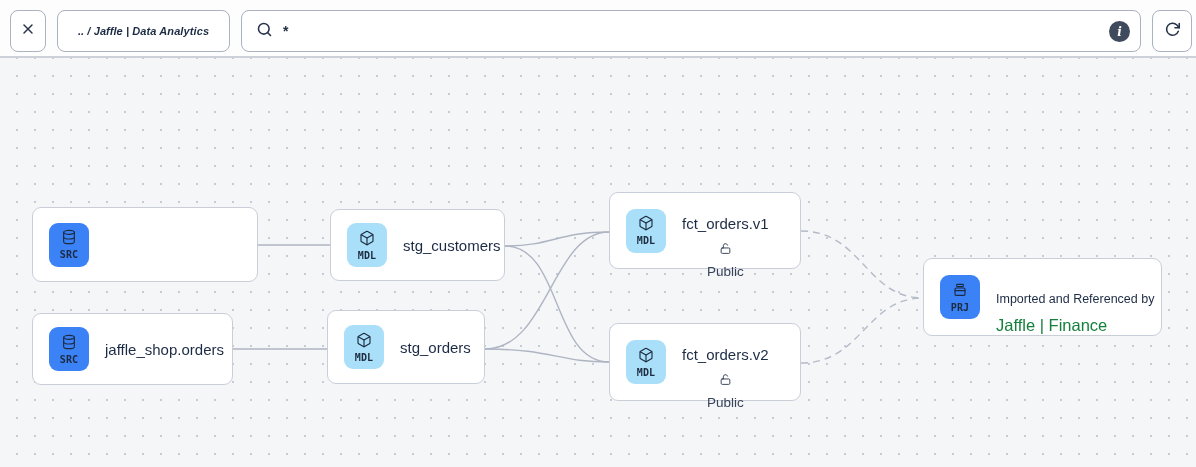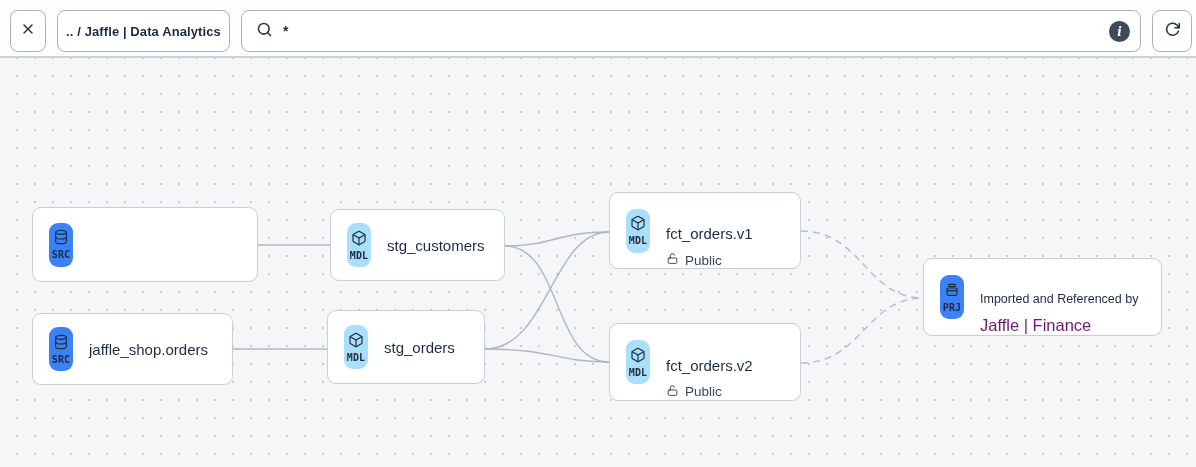--- a/index.html
+++ b/index.html
@@ -7,21 +7,21 @@
               font-family:"Liberation Sans", sans-serif; color:#1c2b44; }
 
   
   .toolbar { position:absolute; left:0; top:0; width:1196px; height:56px; background:#fdfdfe; z-index:5; }
   .tb-btn, .tb-crumb, .tb-search {
     position:absolute; top:10px; height:42px; background:#fff;
     border:1px solid #aab1bf; border-radius:8px; display:flex; align-items:center;
   }
   .tb-btn { justify-content:center; cursor:pointer; }
   .tb-close { left:10px; width:36px; }
-  .tb-crumb { left:57px; width:173px; justify-content:center; font-size:13px; font-weight:700; letter-spacing:.1px; cursor:pointer; }
+  .tb-crumb { left:57px; width:173px; justify-content:center; font-size:11px; font-weight:700; letter-spacing:.1px; cursor:pointer;font-style:italic; }
   .tb-search { left:241px; width:900px; padding:0 40px 0 14px; }
   .tb-search input { border:none; outline:none; flex:1; font-size:14px; font-weight:700; color:#242f42;
                      font-family:"Liberation Sans", sans-serif; background:transparent; margin-left:10px; }
   .info-dot { position:absolute; right:10px; top:10px; width:21px; height:21px; border-radius:50%;
               background:#3f4a5c; color:#fff; display:flex; align-items:center; justify-content:center;
               font-family:"DejaVu Serif", serif; font-size:12px; font-weight:700; font-style:italic; cursor:pointer; }
   .tb-refresh { left:1152px; width:40px; }
   .tb-icon { stroke:#26334a; stroke-width:2.2; fill:none; stroke-linecap:round; stroke-linejoin:round; }
 
   
@@ -38,35 +38,35 @@
   .node { position:absolute; background:#fff; border:1px solid #c9ced9; border-radius:9px;
           display:flex; align-items:center; gap:16px; padding-left:16px; z-index:2; cursor:pointer; }
   .n-src-customers { left:32px;  top:207px; width:226px; height:75px; }
   .n-src-orders    { left:32px;  top:313px; width:201px; height:72px; }
   .n-stg-customers { left:330px; top:209px; width:175px; height:72px; }
   .n-stg-orders    { left:327px; top:310px; width:158px; height:74px; }
   .n-fct-v1        { left:609px; top:192px; width:192px; height:77px; }
   .n-fct-v2        { left:609px; top:323px; width:192px; height:78px; }
   .n-project       { left:923px; top:258px; width:239px; height:78px; }
 
-  .tile { width:24px; height:44px; border-radius:9px; flex:0 0 auto;
+  .tile { width:40px; height:44px; border-radius:9px; flex:0 0 auto;
           display:flex; flex-direction:column; align-items:center; justify-content:center; gap:1px; }
   .tile svg { stroke:#1d2b40; stroke-width:1.7; fill:none; stroke-linecap:round; stroke-linejoin:round; }
   .tile .badge { font-family:"DejaVu Sans Mono", monospace; font-size:10px; font-weight:700;
                  color:#1d2b40; letter-spacing:.2px; line-height:1; }
   .tile-src { background:#3b82f6; }
   .tile-mdl { background:#a9dff8; }
   .tile-prj { background:#3b82f6; }
 
   .n-label { font-size:15px; color:#1c2b44; white-space:nowrap; }
   .n-col { display:flex; flex-direction:column; gap:10px;margin-top:32px; }
-  .n-access { display:flex; align-items:center; gap:6px; font-size:13.5px; color:#38445a; }
+  .n-access { display:flex; align-items:center; gap:6px; font-size:13.5px; color:#38445a;flex-direction:column; }
   .n-access svg { stroke:#38445a; stroke-width:1.8; fill:none; stroke-linecap:round; stroke-linejoin:round; }
   .n-sub { font-size:12.5px; color:#1c2b44; }
-  .n-big { font-size:16.5px; color:#701a75; }
+  .n-big { font-size:16.5px; color:#15803d; }
 </style>
 </head>
 <body>
 
 <div class="toolbar">
   <div class="tb-btn tb-close">
     <span>
       <svg class="tb-icon" width="16" height="16" viewBox="0 0 24 24">
           <line x1="6" y1="6" x2="18" y2="18"></line>
           <line x1="18" y1="6" x2="6" y2="18"></line>

